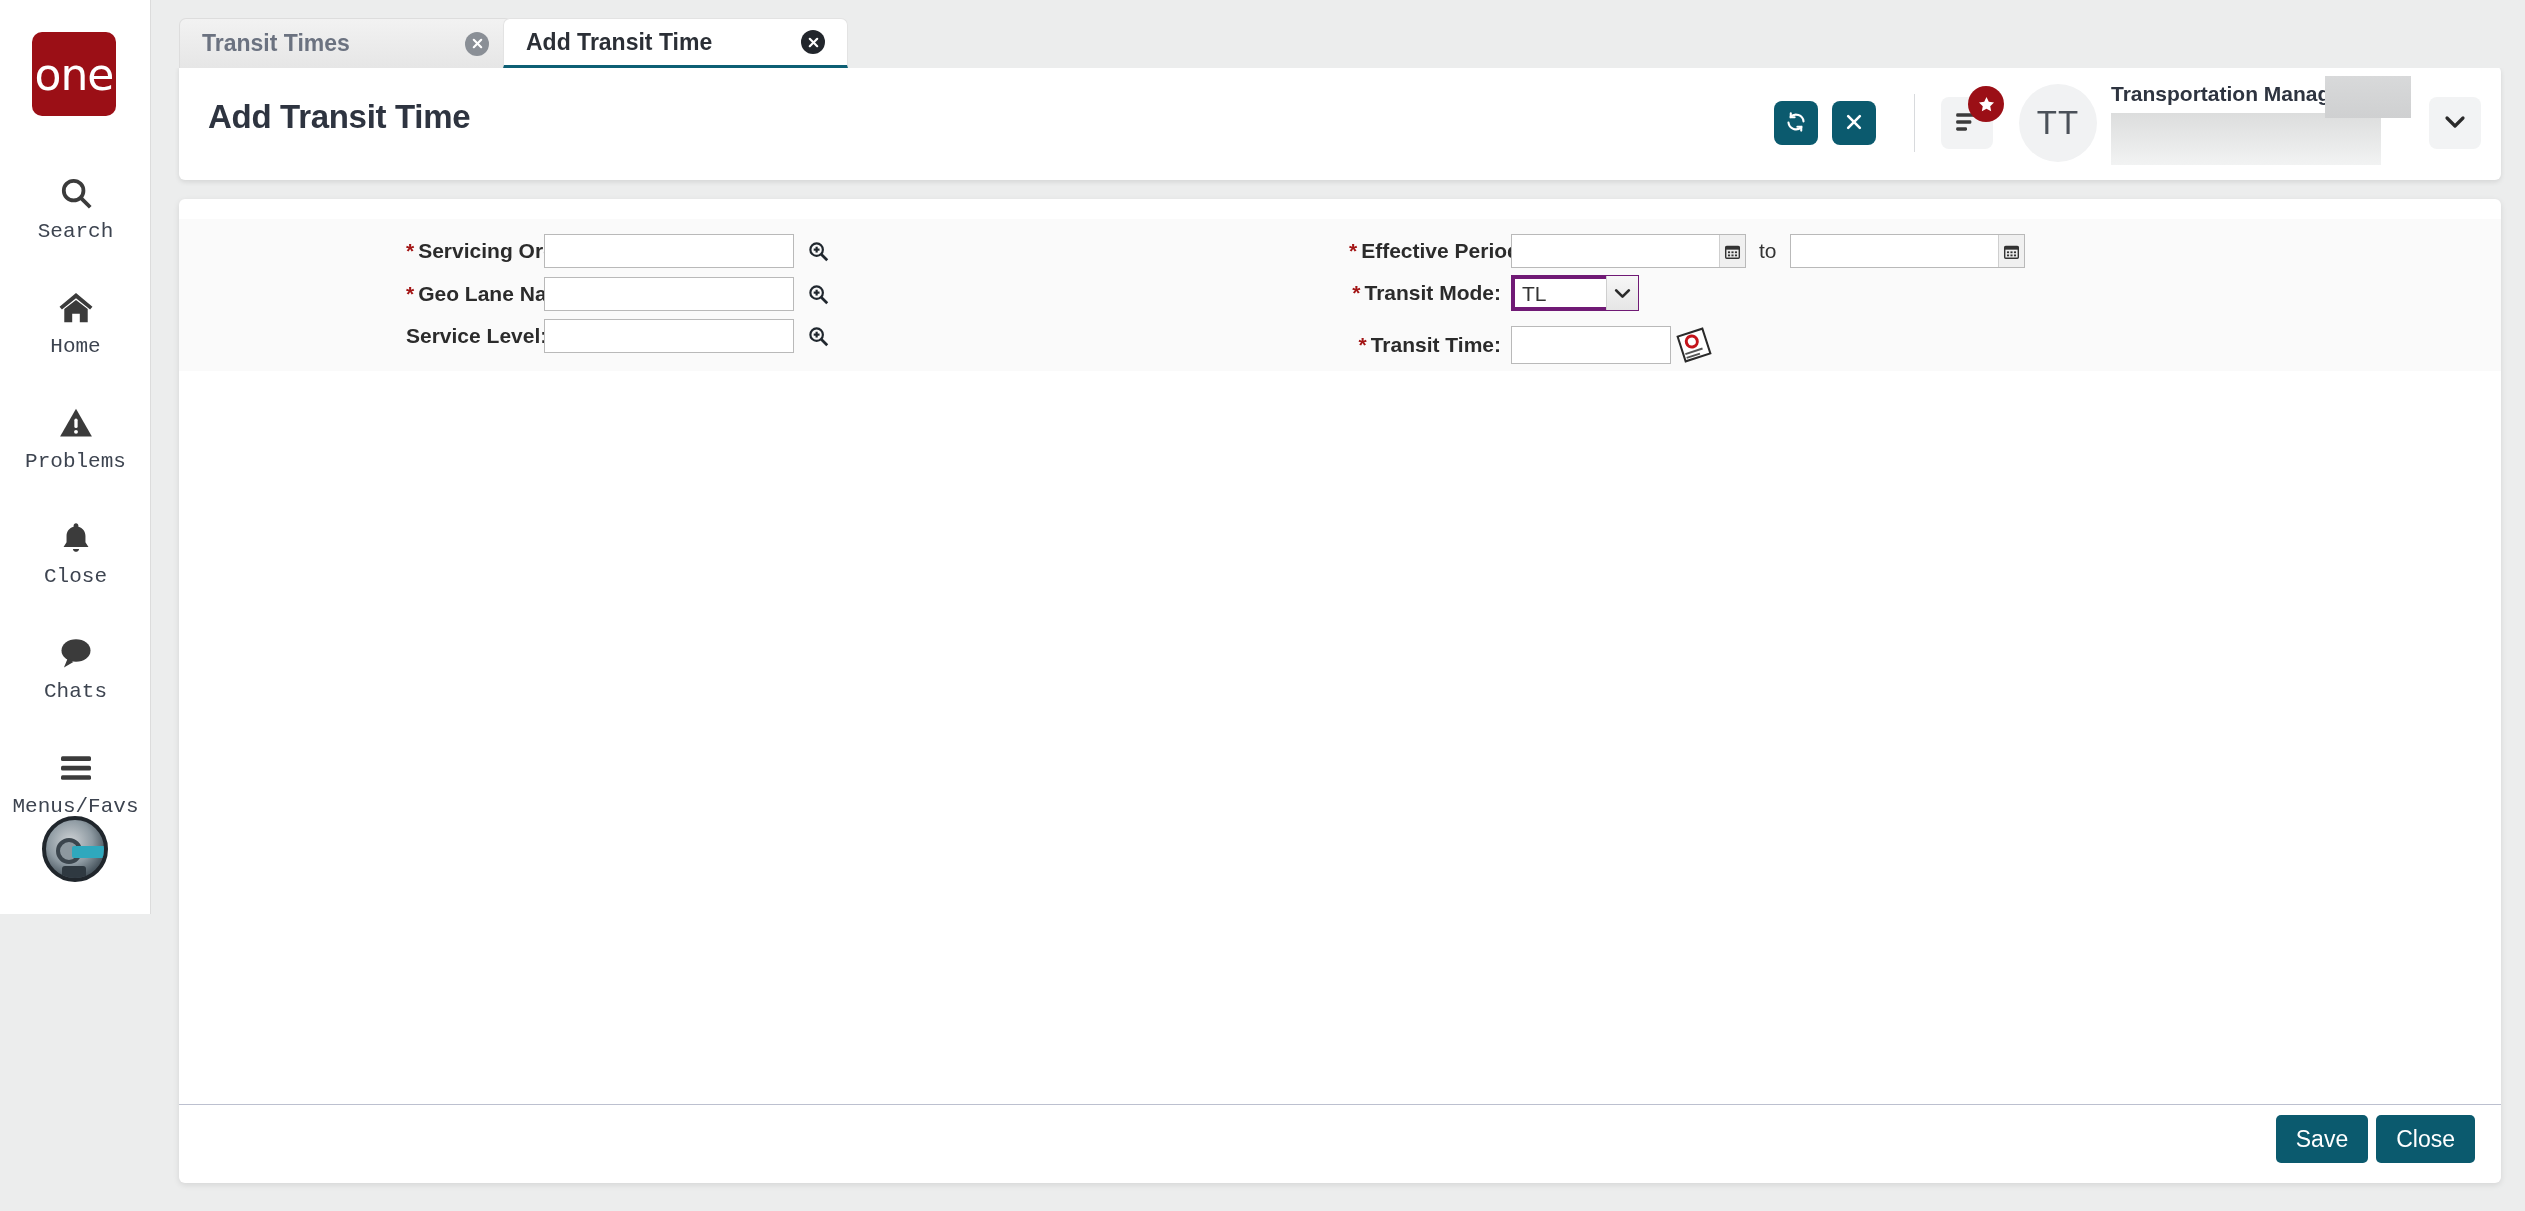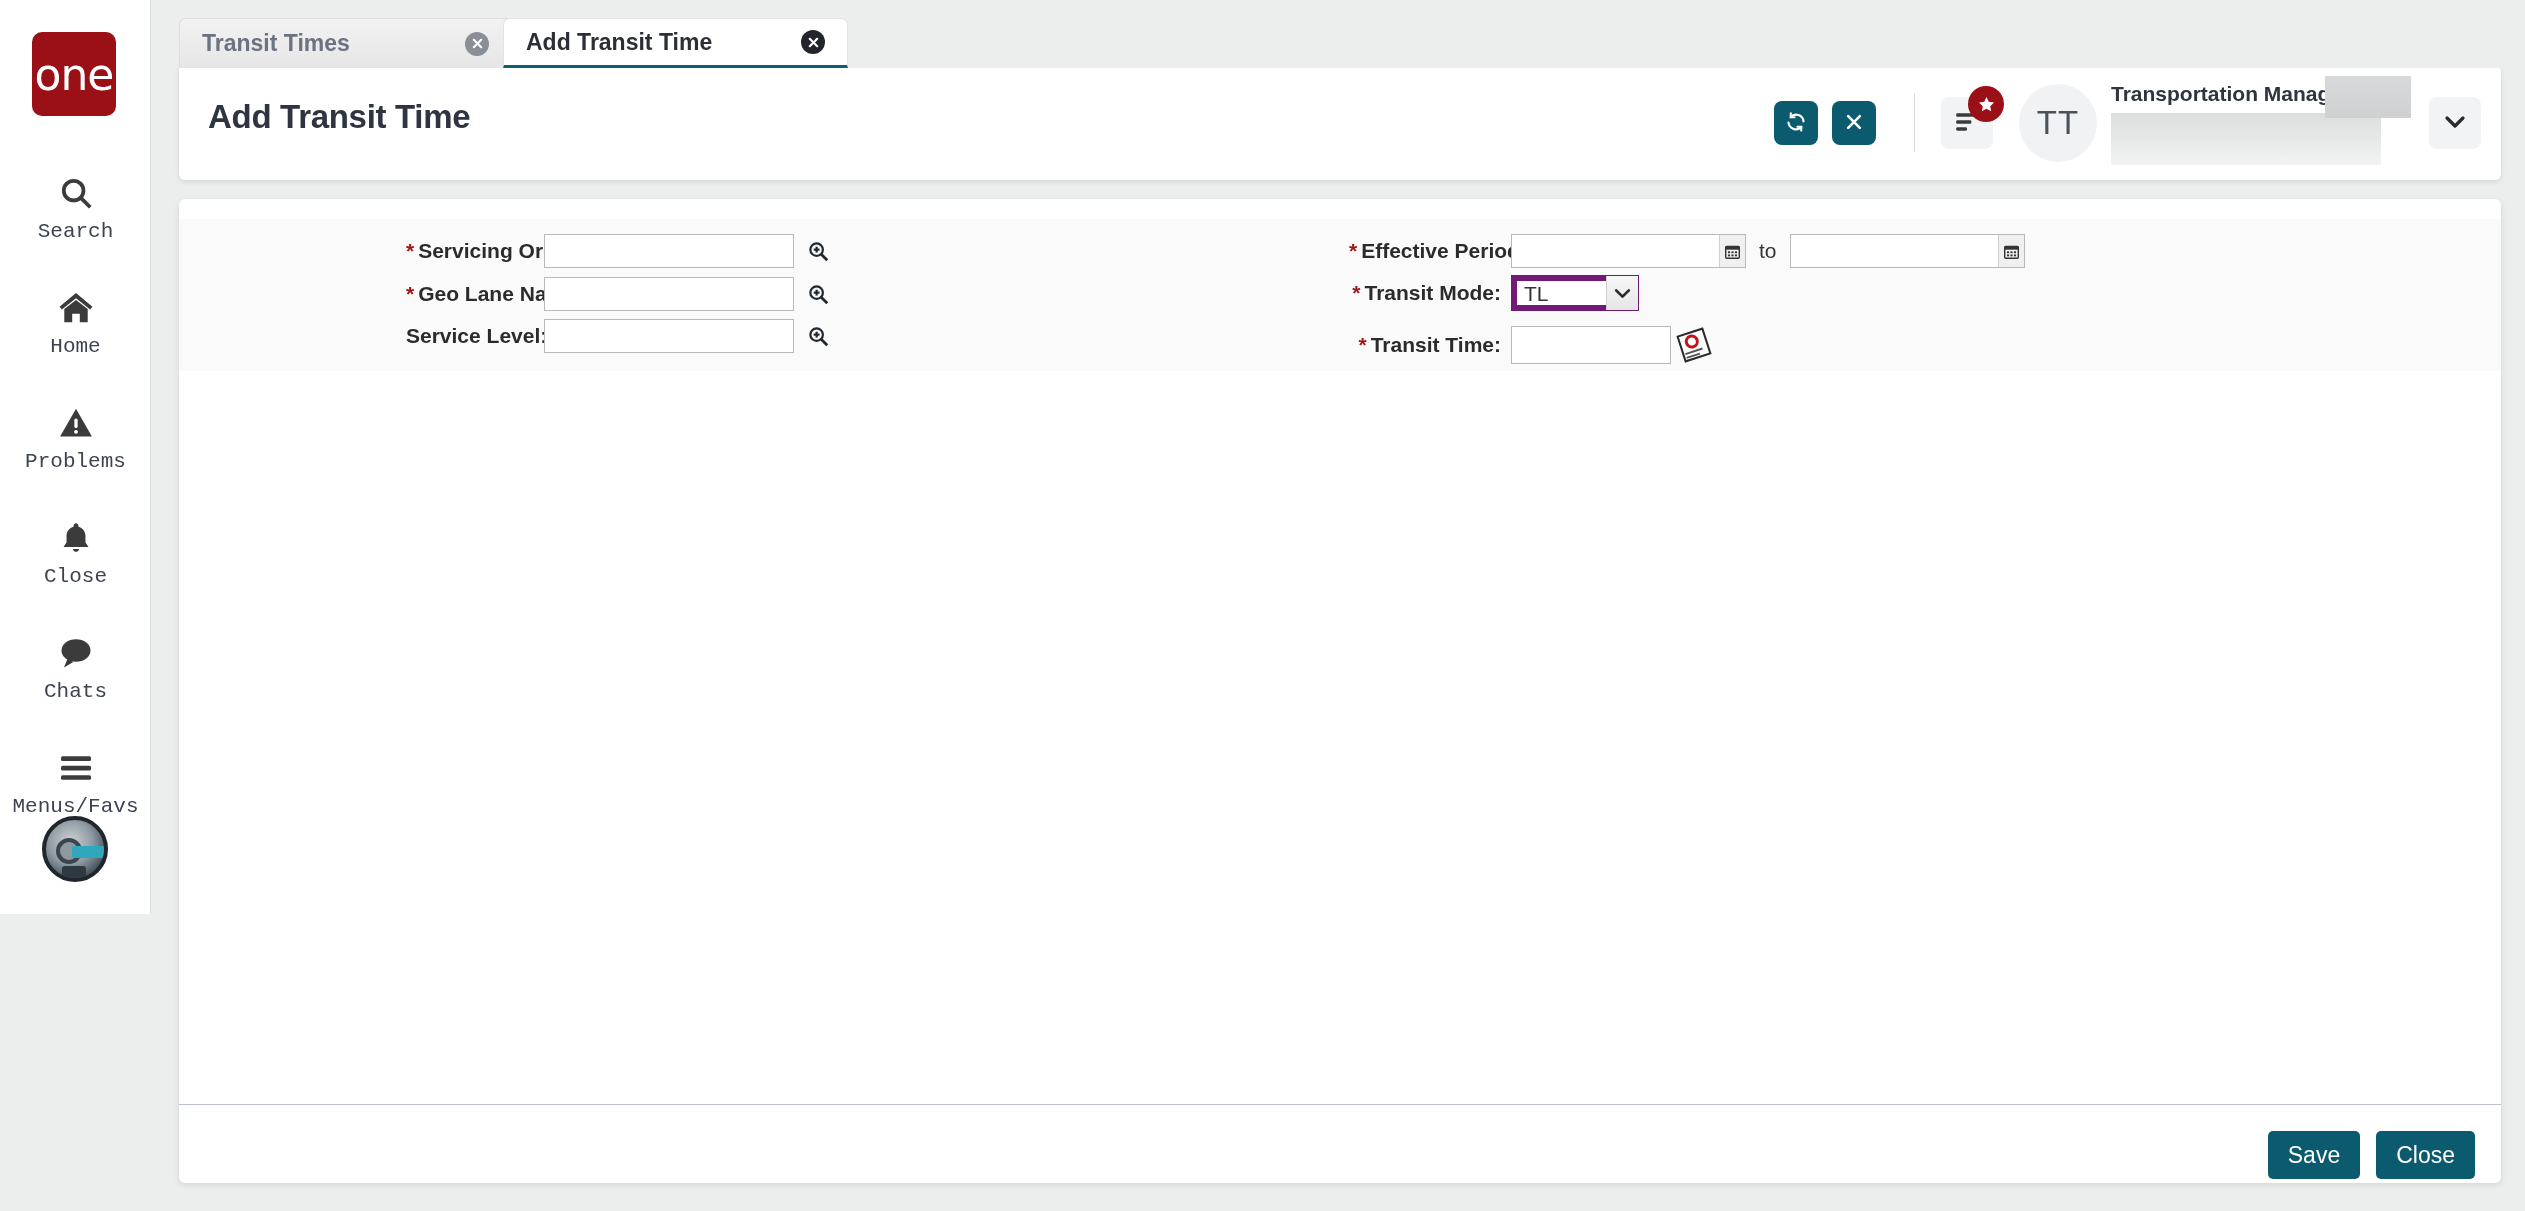--- a/index.html
+++ b/index.html
@@ -221,21 +221,21 @@
     position: absolute; right: 1px; top: 1px;
     width: 26px; height: 32px; background: #f0f0f0;
     border-left: 1px solid #cfcfcf;
     display: flex; align-items: center; justify-content: center;
     cursor: pointer;
   }
   .to-lbl { font-size: 21px; color: #333; margin: 0 13px; }
   .sel-wrap { position: relative; display: inline-block; }
   .sel {
     width: 128px; height: 36px;
-    border: 6px solid #701a75; background: #fff;
+    border: 4px solid #701a75; background: #fff;
     font-size: 21px; color: #333;
     padding: 0 34px 0 7px;
     appearance: none; -webkit-appearance: none;
     font-family: "Liberation Sans", sans-serif;
     cursor: pointer;
   }
   .sel-arrow {
     position: absolute; right: 1px; top: 1px;
     width: 32px; height: 34px;
     background: linear-gradient(180deg,#f7f7f7,#e6e6e6);
@@ -260,22 +260,22 @@
   .time-icon .ln {
     position: absolute; left: 6px; height: 2px; background: #555;
   }
 
   
   .footer-div {
     position: absolute; left: 0; bottom: 78px;
     width: 100%; height: 1px; background: #bcc0cf;
   }
   .footer-btns {
-    position: absolute; right: 26px; bottom: 4px;
-    display: flex; gap: 16px; justify-content: flex-end;
+    position: absolute; right: 26px; bottom: 20px;
+    display: flex; gap: 8px; justify-content: flex-end;
   }
   .btn-primary {
     min-width: 78px; height: 48px; padding: 0 20px;
     background: #0b5a6e; border: none; border-radius: 5px;
     color: #ffffff; font-size: 23px; cursor: pointer;
     font-family: "Liberation Sans", sans-serif;
   }
 </style>
 </head>
 <body>

